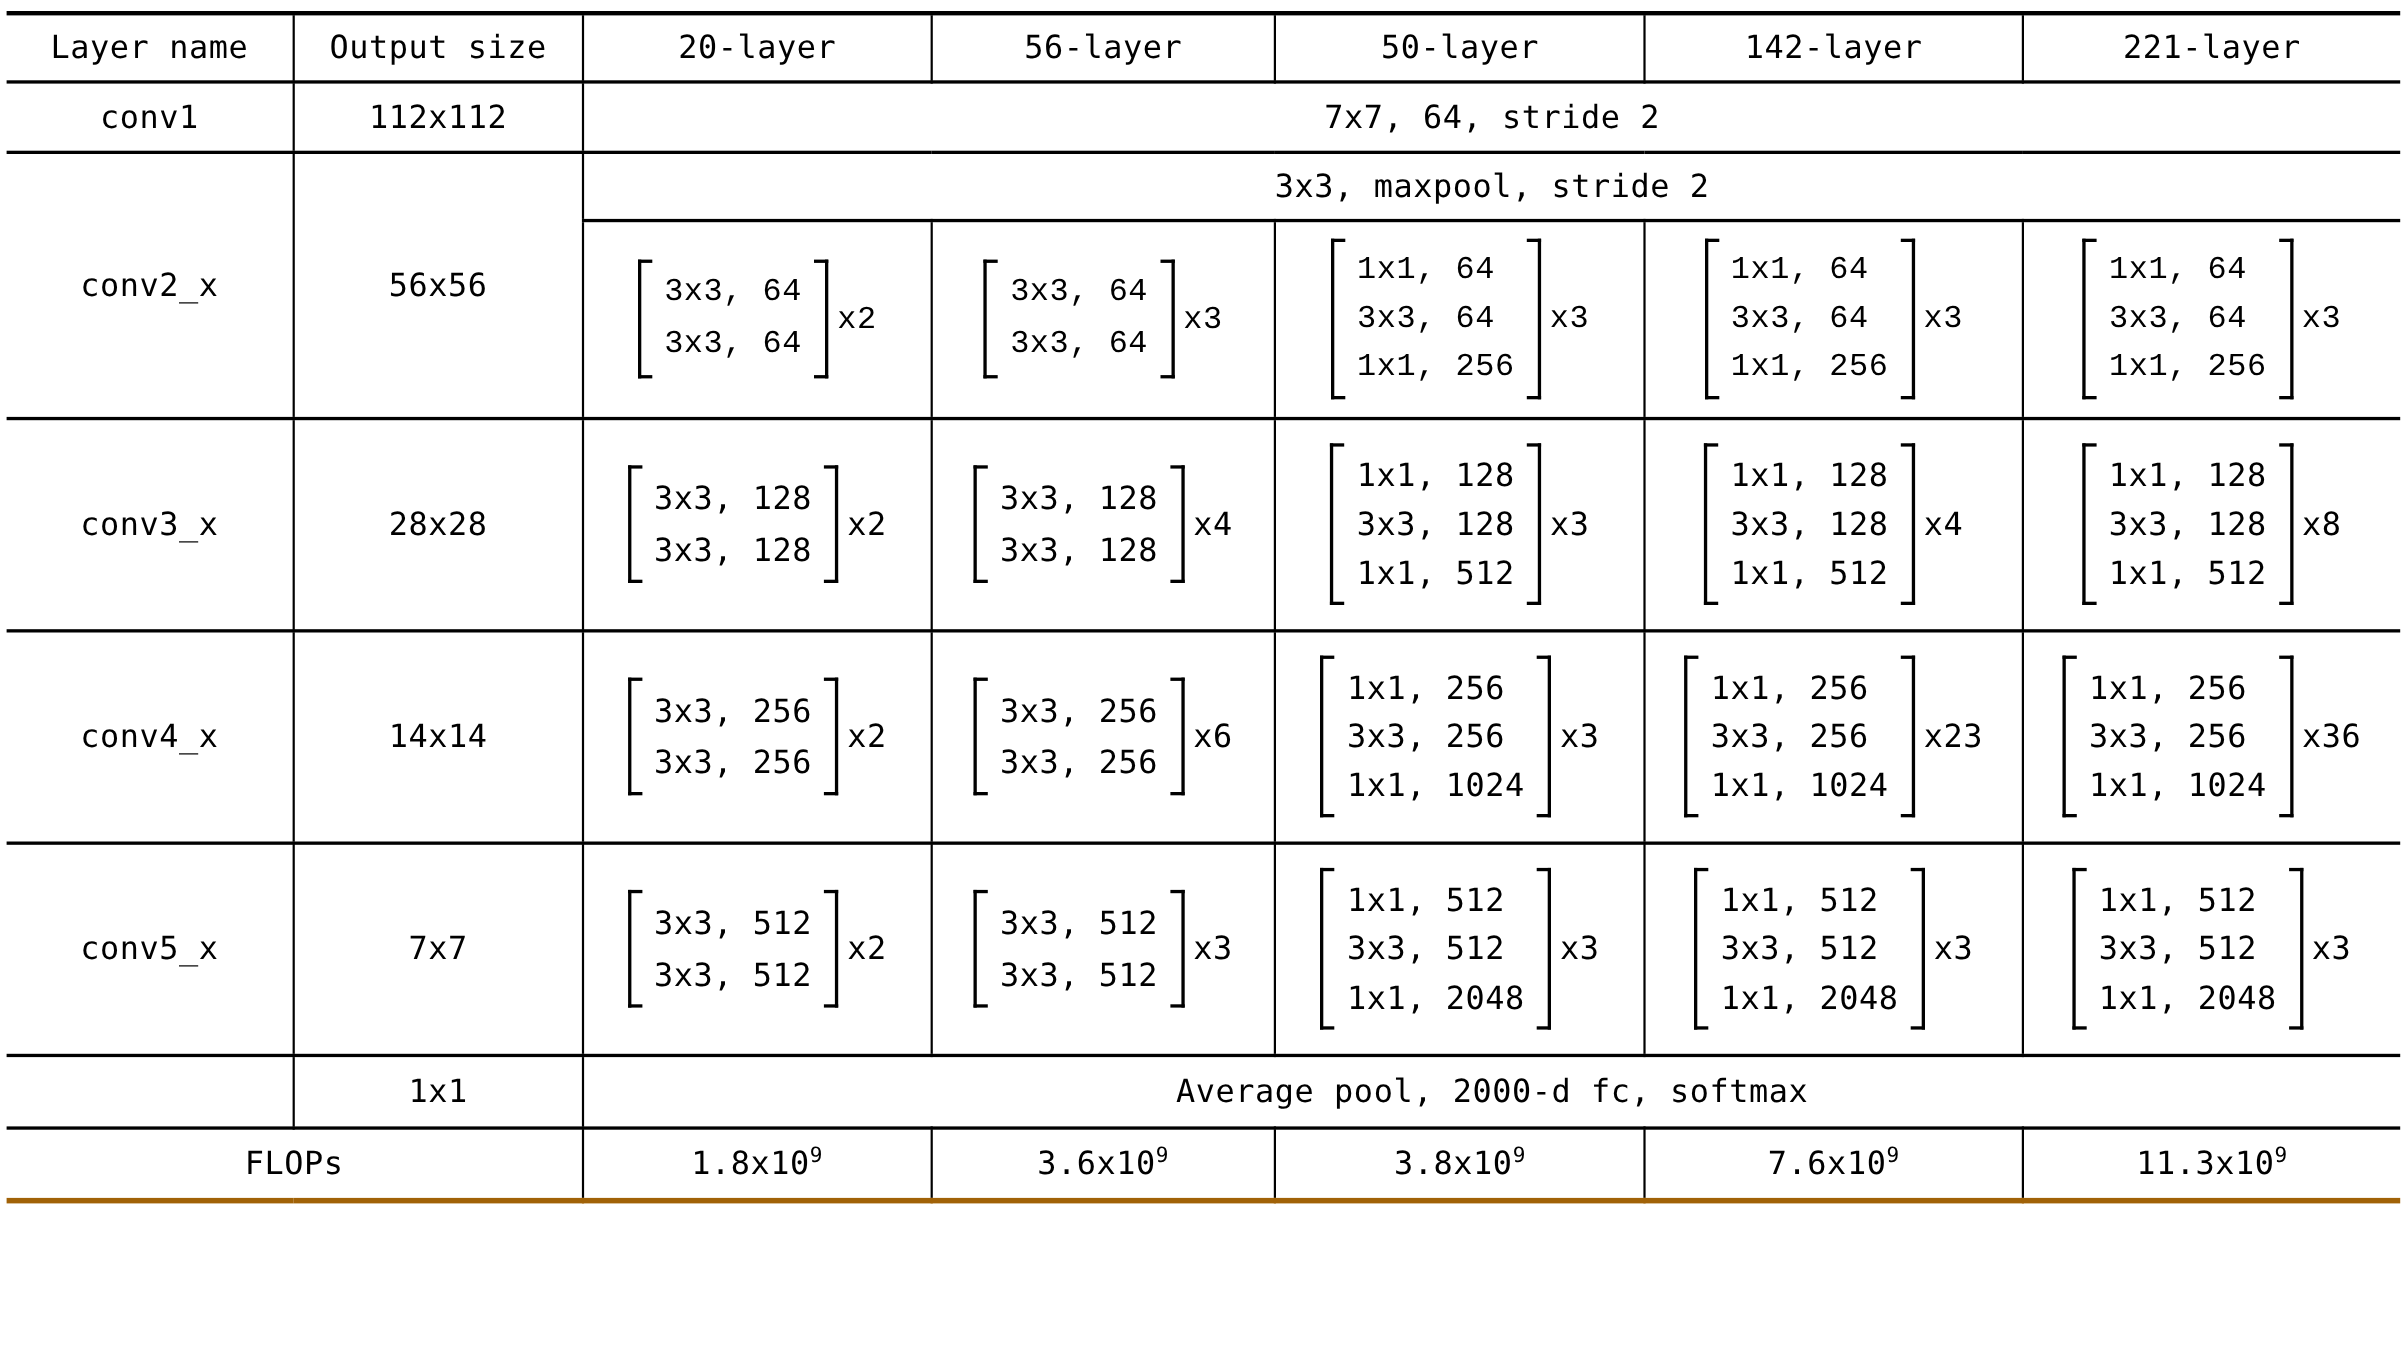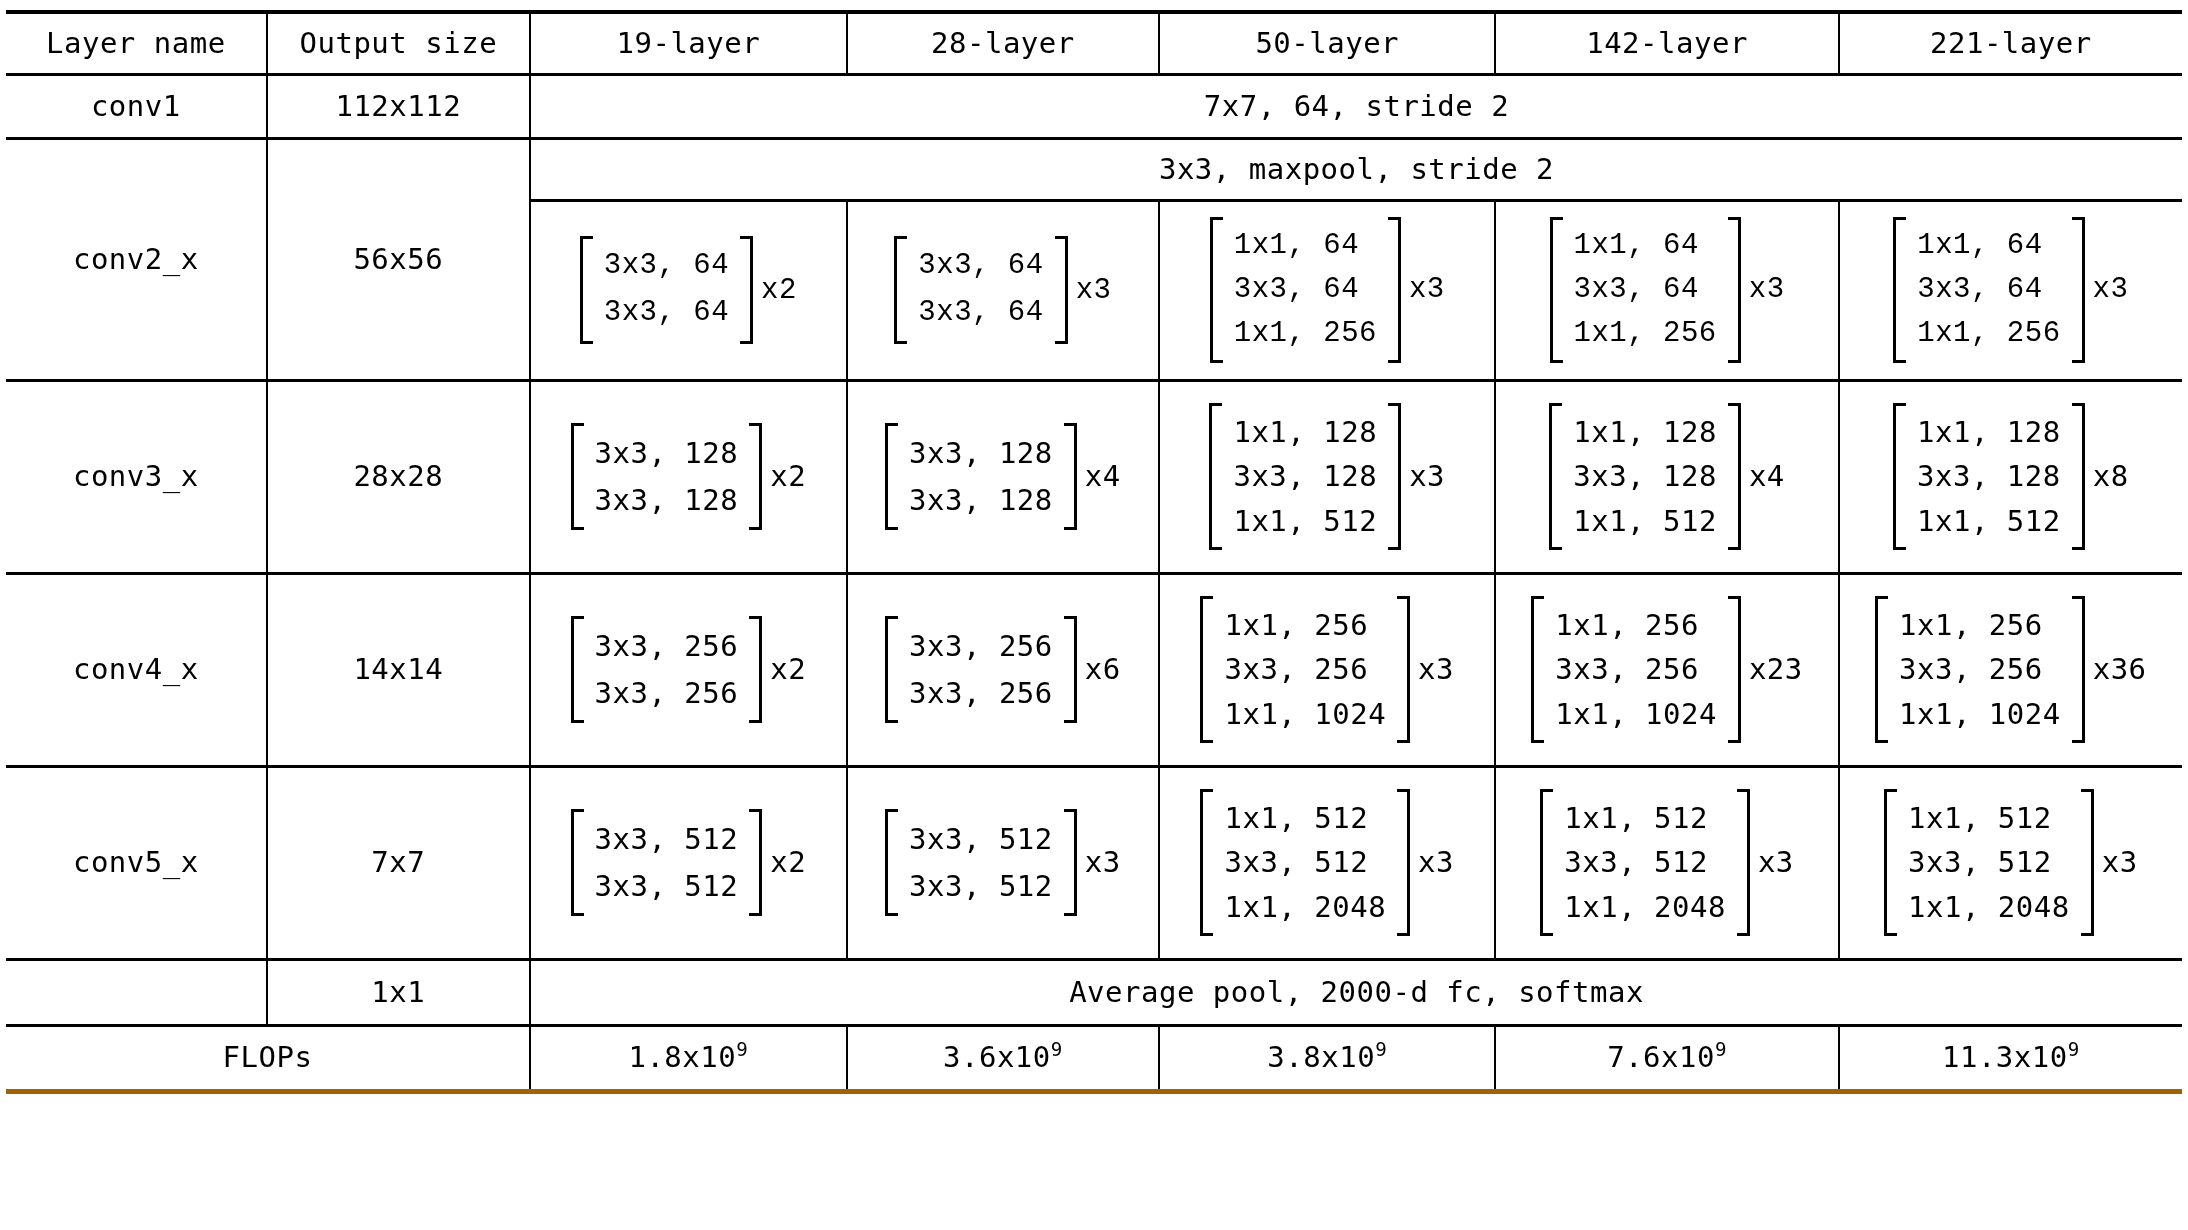--- a/index.html
+++ b/index.html
@@ -126,22 +126,22 @@
     <col style="width:223px">
     <col style="width:240px">
     <col style="width:245px">
     <col style="width:245px">
   </colgroup>
 
   <tbody>
         <tr class="hdr toprule">
     <td class="cellpad">Layer name</td>
     <td class="cellpad vr">Output size</td>
-    <td class="cellpad vr">19-layer</td>
-    <td class="cellpad vr">28-layer</td>
+    <td class="cellpad vr">20-layer</td>
+    <td class="cellpad vr">56-layer</td>
     <td class="cellpad vr">50-layer</td>
     <td class="cellpad vr">142-layer</td>
     <td class="cellpad vr">221-layer</td>
   </tr>
 
   <tr class="rowconv1 midrule">
     <td class="cellpad">conv1</td>
     <td class="cellpad vr">112x112</td>
     <td class="cellpad vr" colspan="5">7x7, 64, stride 2</td>
   </tr>

